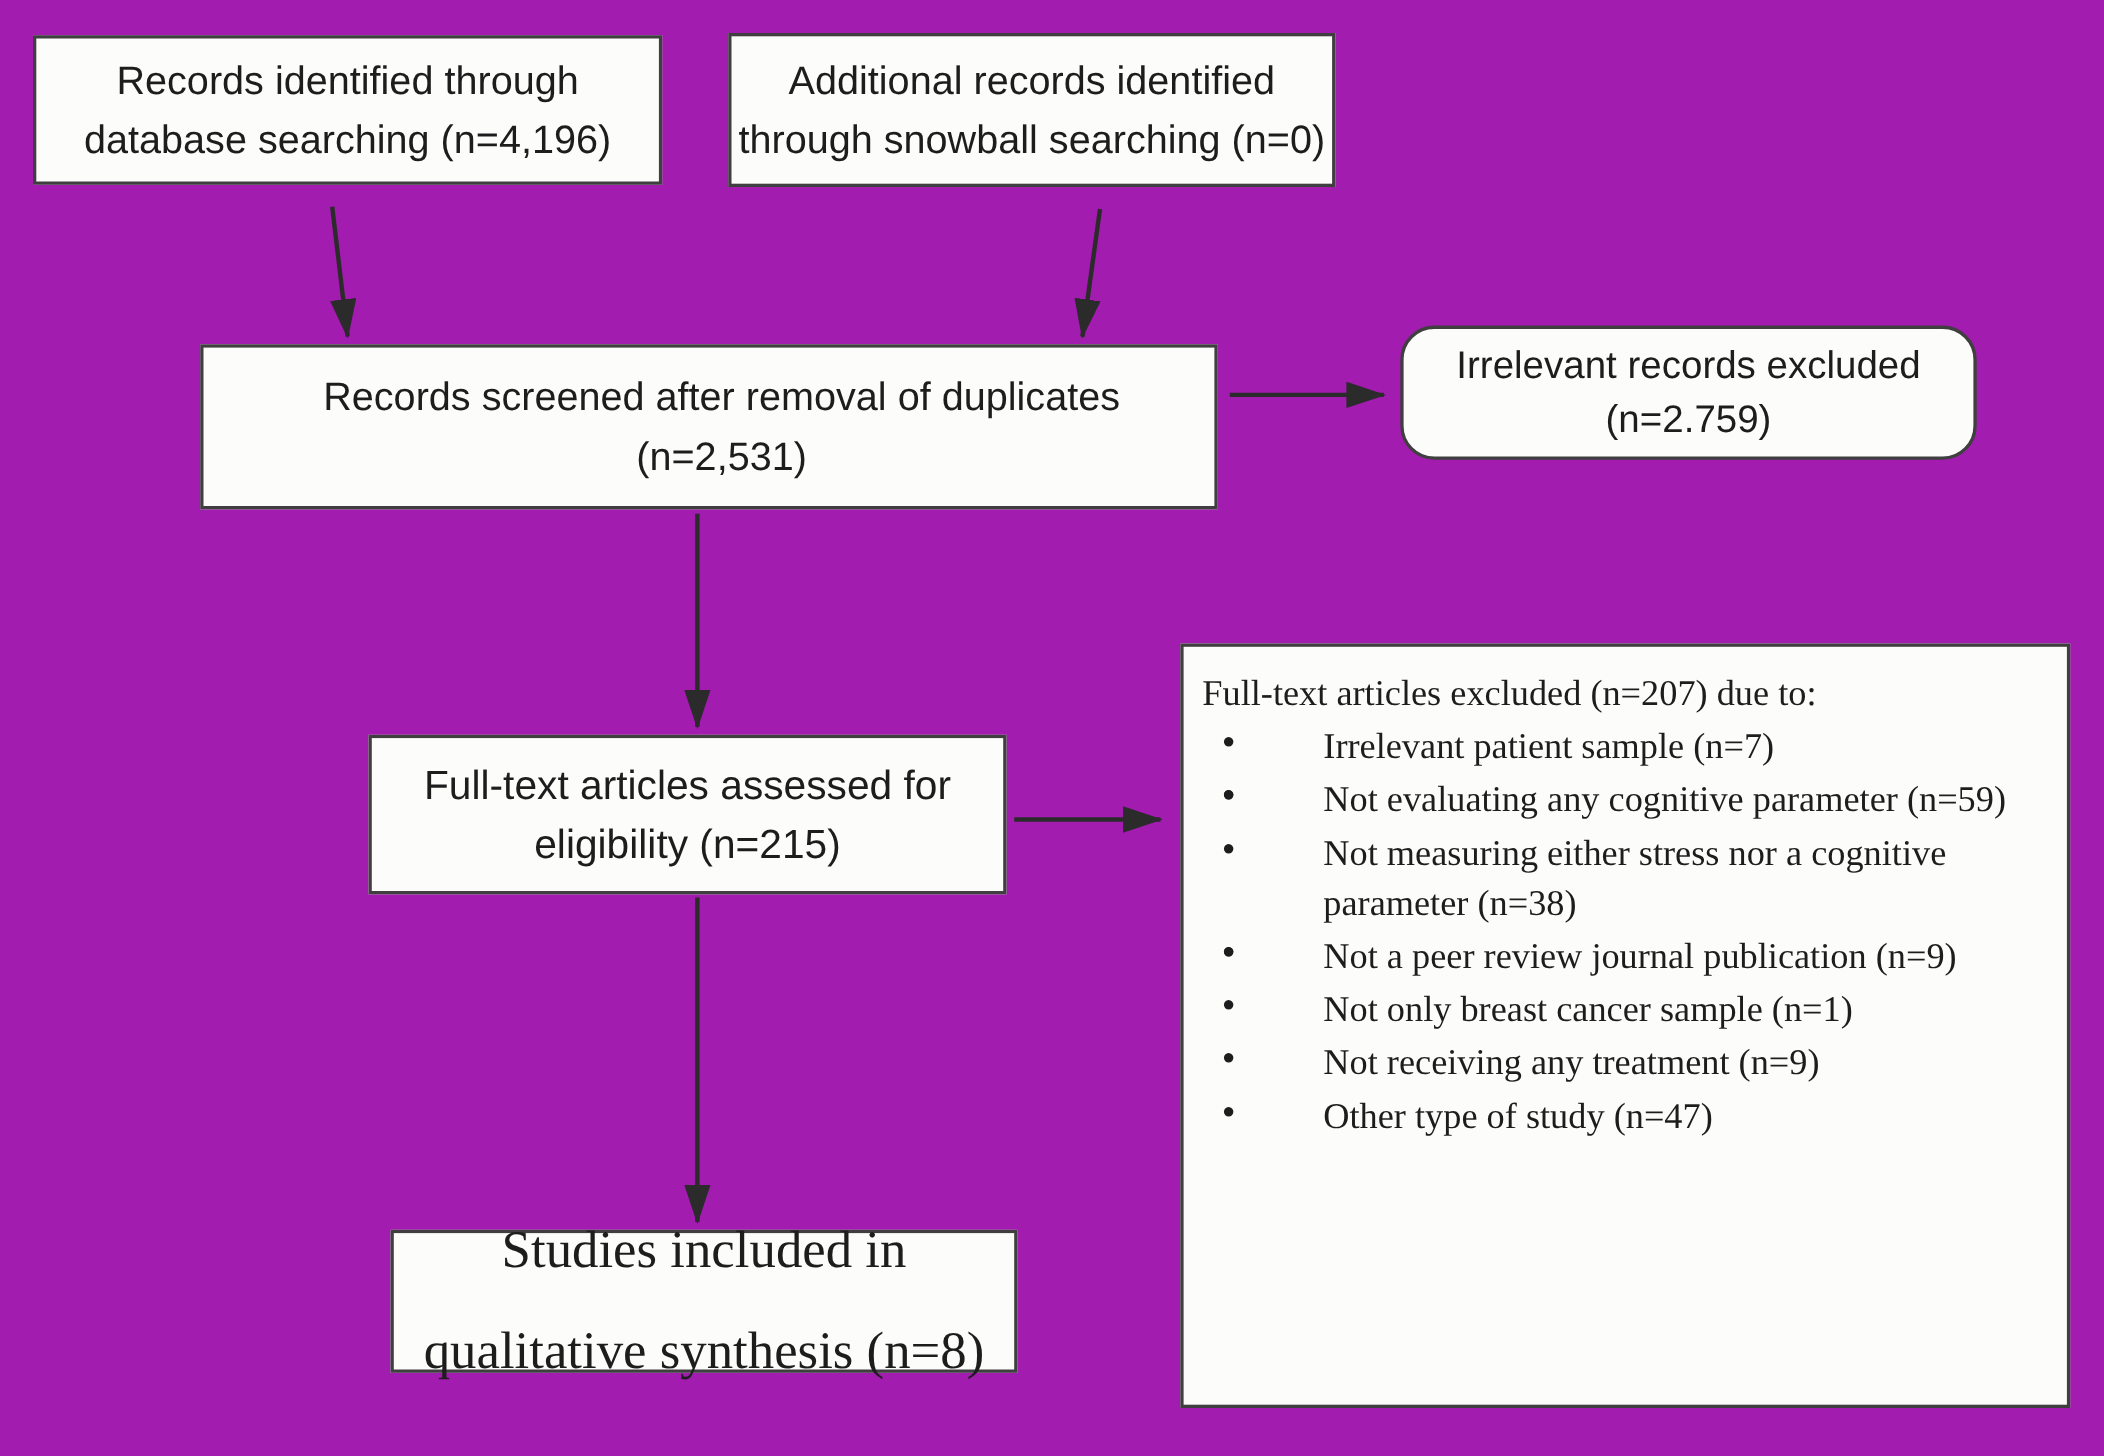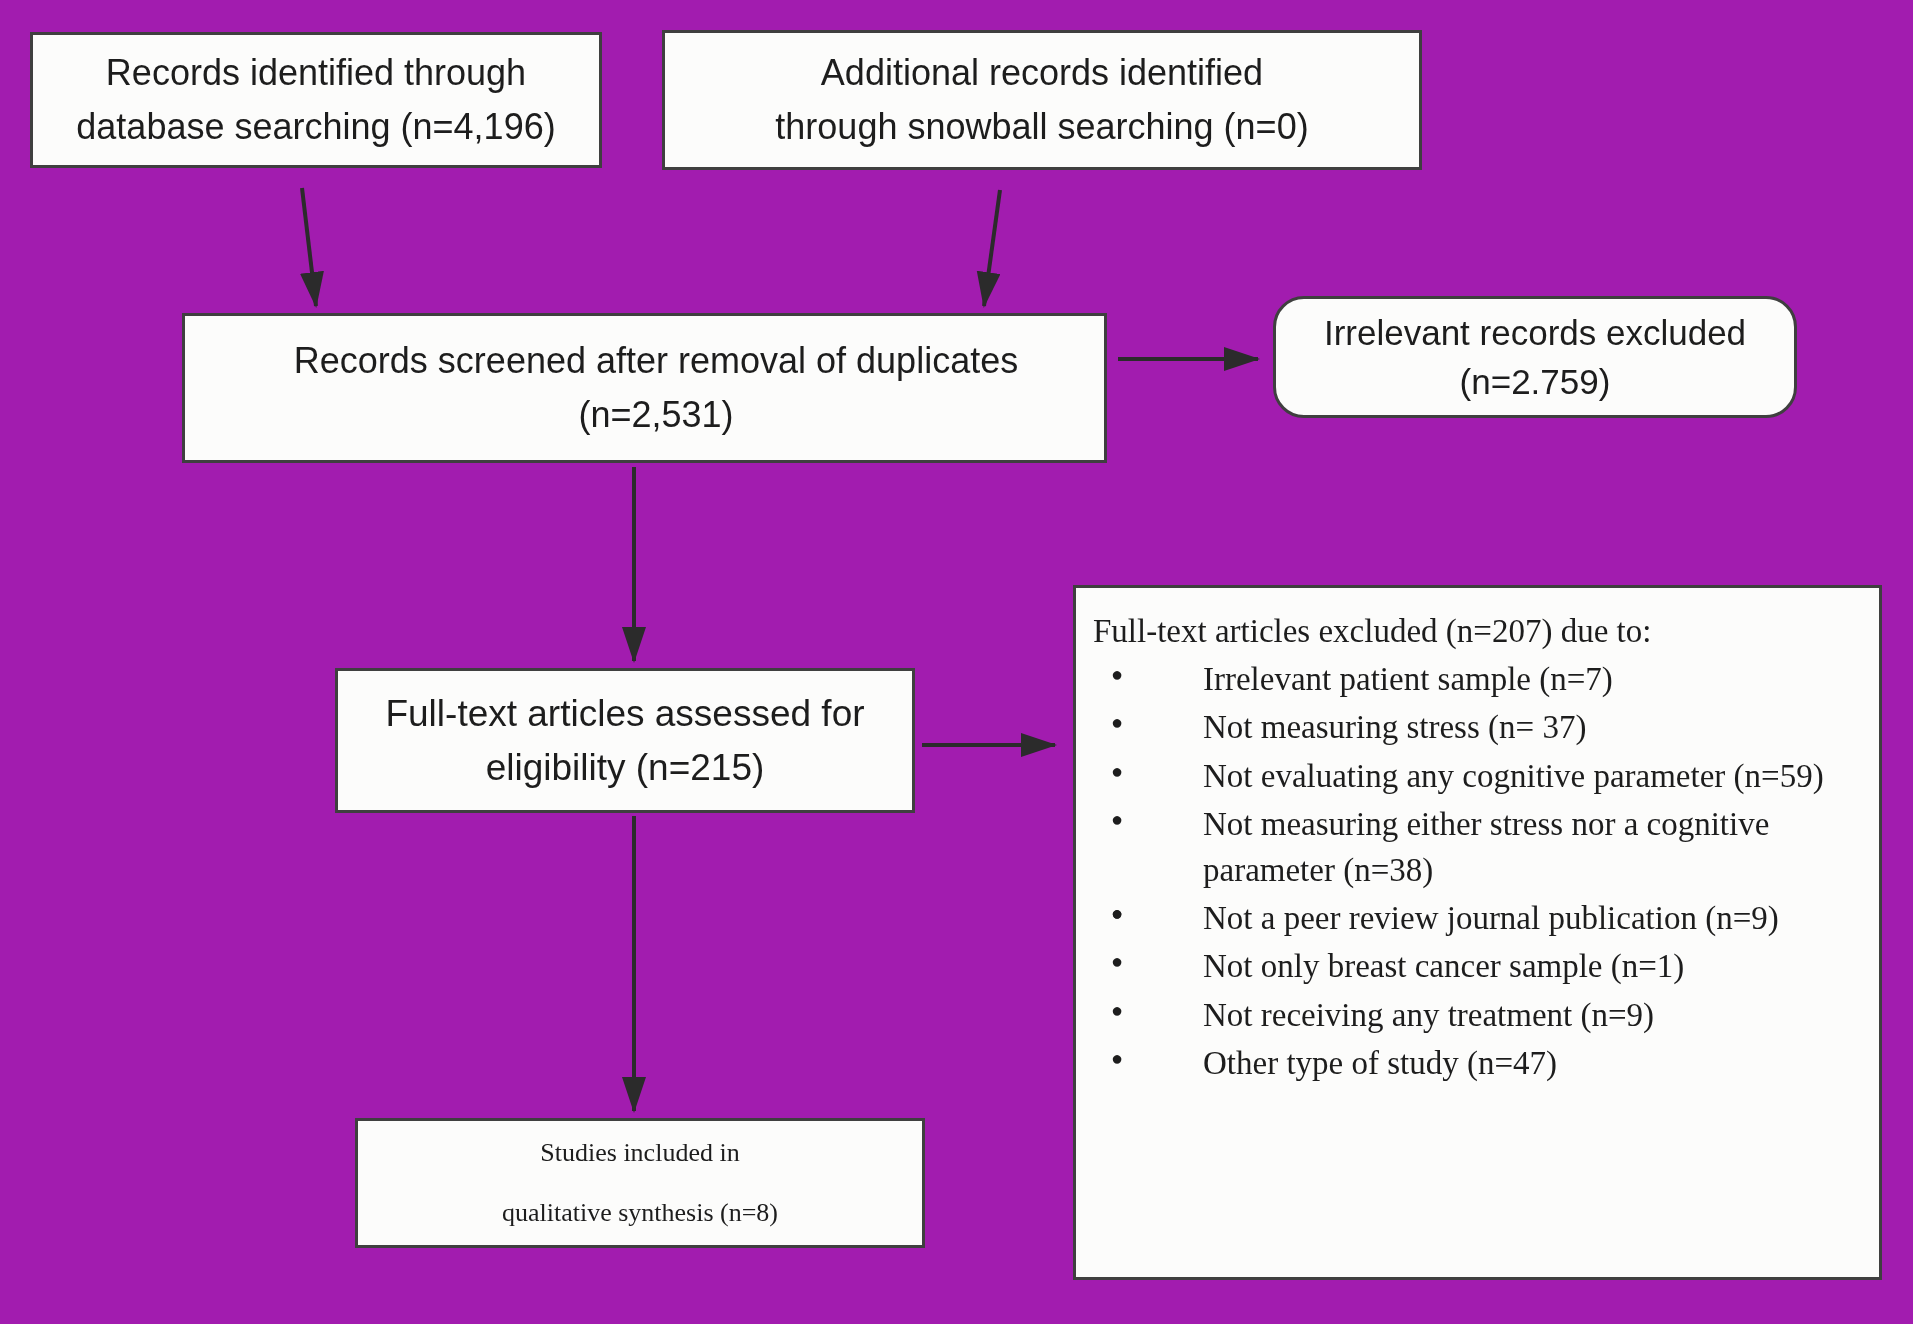--- a/index.html
+++ b/index.html
@@ -25,25 +25,25 @@
     display: flex;
     flex-direction: column;
     justify-content: center;
     text-align: center;
   }
   .sans { font-family: "Liberation Sans", "DejaVu Sans", sans-serif; font-size: 36px; line-height: 1.5; }
   .serif { font-family: "Liberation Serif", "DejaVu Serif", serif; }
   .ln { display: block; }
 
   #box-records-identified   { left: 30px;   top: 32px;   width: 572px; height: 136px; }
-  #box-additional-records   { left: 662px;  top: 30px;   width: 760px; height: 140px; }
+  #box-additional-records   { left: 662px;  top: 30px;   width: 552px; height: 140px; }
   #box-records-screened     { left: 182px;  top: 313px;  width: 925px; height: 150px; padding-left: 23px; }
   #box-irrelevant-excluded  { left: 1273px; top: 296px;  width: 524px; height: 122px; font-size: 35px; line-height: 1.4; border-radius: 31px; }
   #box-fulltext-assessed    { left: 335px;  top: 668px;  width: 580px; height: 145px; font-size: 37px; line-height: 1.45; }
-  #box-studies-included     { left: 355px;  top: 1118px; width: 570px; height: 130px; font-size: 26px; line-height: 1.45; gap: 22px; }
+  #box-studies-included     { left: 355px;  top: 1118px; width: 570px; height: 130px; font-size: 48px; line-height: 1.45; gap: 22px; }
 
   #box-fulltext-excluded {
     left: 1073px; top: 585px; width: 809px; height: 695px;
     justify-content: flex-start;
     text-align: left;
     padding: 20px 18px 0 17px;
     font-size: 33px;
     line-height: 1.40;
   }
   #box-fulltext-excluded .heading { margin: 0 0 2px 0; }
@@ -102,21 +102,20 @@
 
   <div class="box serif" id="box-fulltext-excluded">
     <div class="heading">Full-text articles excluded (n=207) due to:</div>
     <ul>
       <li>
         <span class="bullet">●</span>
         <span>Irrelevant patient sample (n=7)</span>
       </li>
       <li>
         <span class="bullet">●</span>
-        <span>Not measuring stress (n= 37)</span>
       </li>
       <li>
         <span class="bullet">●</span>
         <span>Not evaluating any cognitive parameter (n=59)</span>
       </li>
       <li>
         <span class="bullet">●</span>
         <span>Not measuring either stress nor a cognitive parameter (n=38)</span>
       </li>
       <li>

